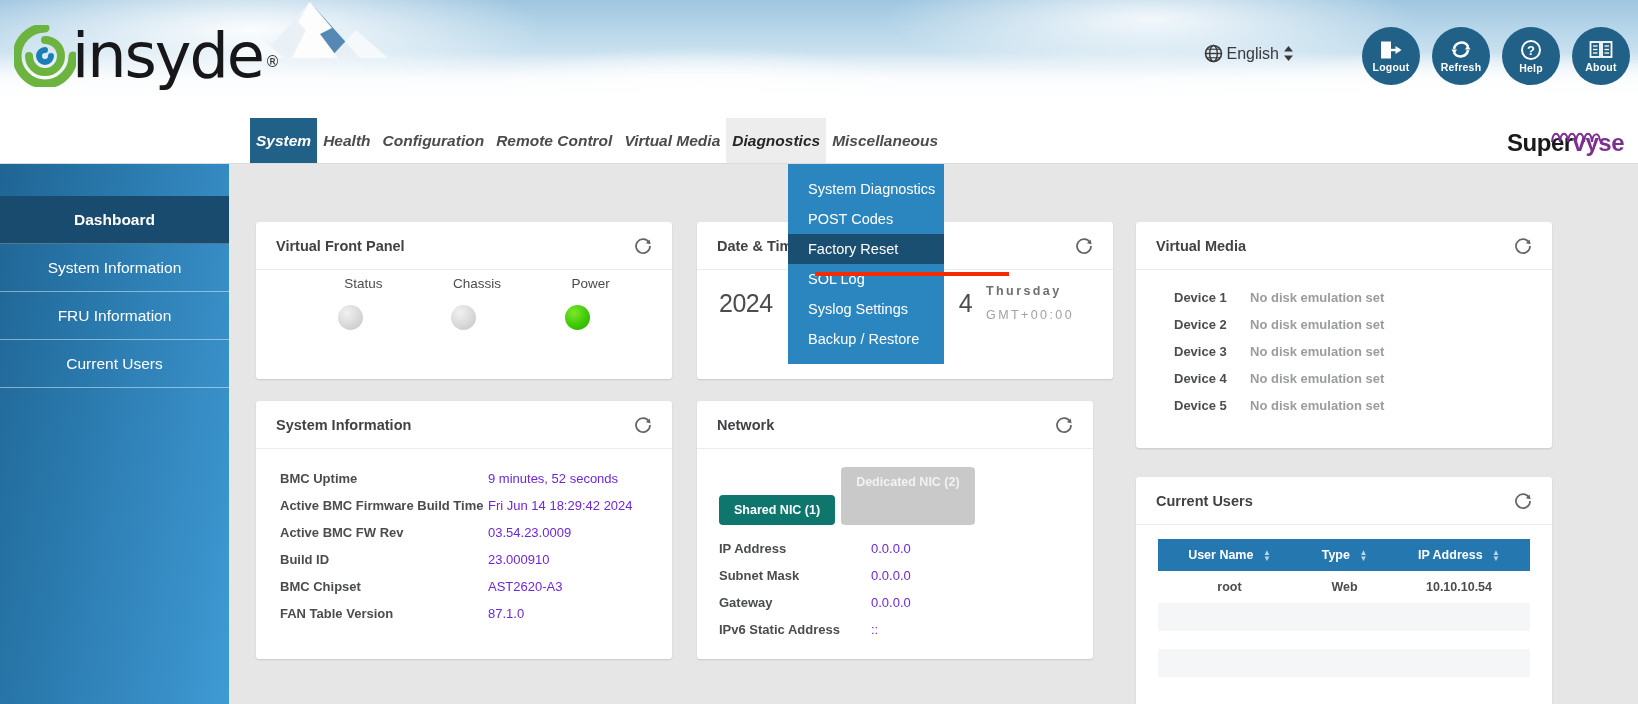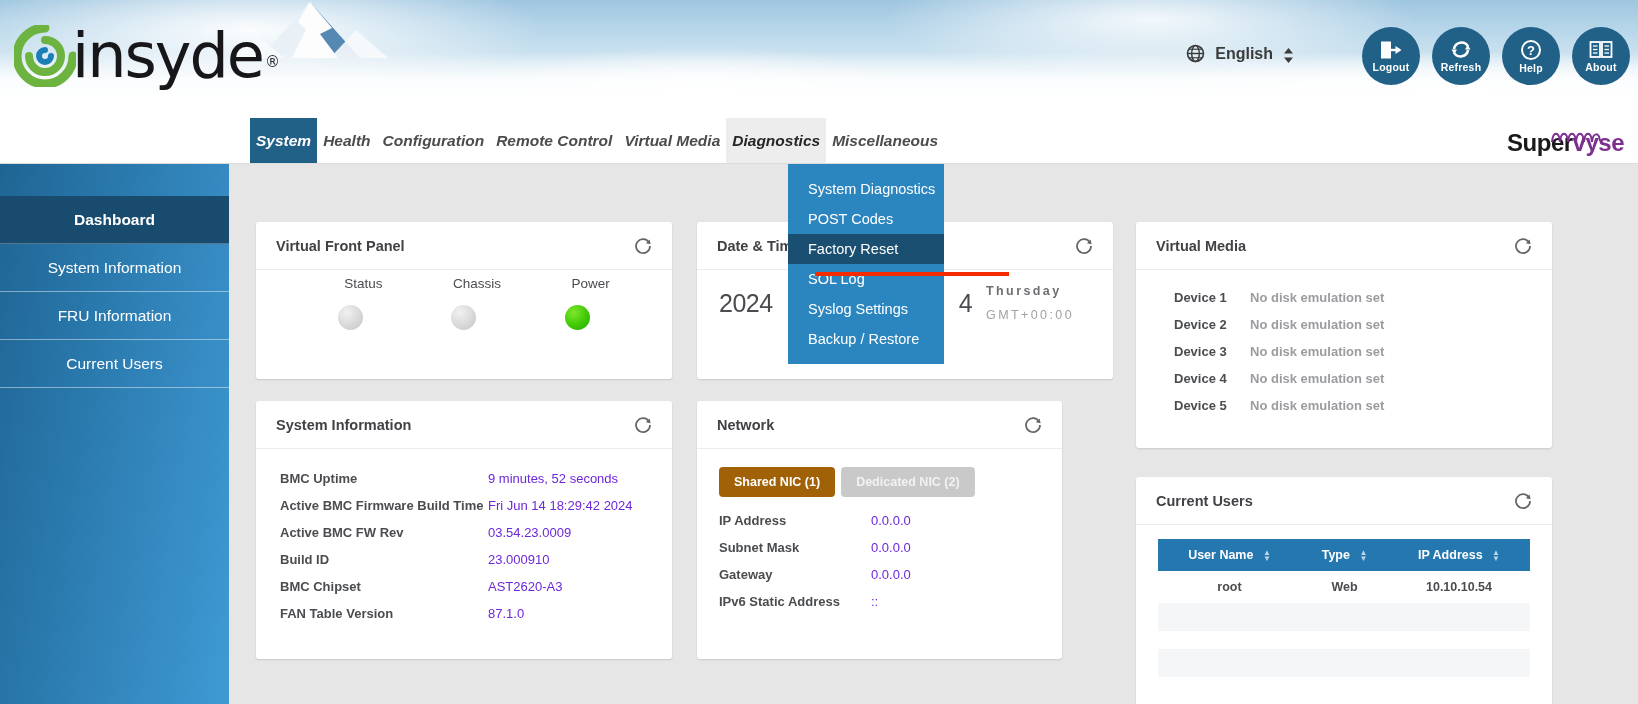--- a/index.html
+++ b/index.html
@@ -40,22 +40,22 @@
     position: relative;
   }
   .logo-reg {
     position: absolute; right: -15px; top: 6px;
     font-size: 15px; color: #333;
   }
 
   
   .lang {
     position: absolute; right: 344px; top: 44px;
-    display: flex; align-items: flex-end; gap: 10px;
-    font-size: 16px; font-weight: bold; color: #3a3a3a;
+    display: flex; align-items: center; gap: 4px;
+    font-size: 16px; font-weight: normal; color: #3a3a3a;
   }
   .lang .globe { width: 19px; height: 19px; display:block; }
 
   
   .hdr-btns { position: absolute; right: 8px; top: 27px; display: flex; gap: 12px; }
   .hdr-btn {
     width: 58px; height: 58px; border-radius: 50%;
     background: #216087; color: #fff;
     display: flex; flex-direction: column; align-items: center; justify-content: center;
     cursor: pointer; gap: 1px;
@@ -142,21 +142,21 @@
   .vm .kv-k { width: 76px; }
   .vm .kv-v { color: #9a9c9f; font-weight: bold; }
   .vm .kv-k { font-weight: bold; color: #4a4c4f; }
 
   
   .nic-row { display: flex; gap: 6px; padding: 4px 0 10px 0; }
   .nic-btn {
     padding: 8px 15px; border-radius: 4px; font-size: 12.5px; font-weight: bold;
     cursor: pointer;
   }
-  .nic-btn.on { background: #a16207; color: #fff; }
+  .nic-btn.on { background: #0f766e; color: #fff; margin-top: 28px; }
   .nic-btn.off { background: #c9c9c9; color: #f2f2f2; }
 
   
   .utable { width: 100%; border-collapse: collapse; }
   .utable thead th {
     background: #2577b0; color: #fff; font-size: 12.5px; font-weight: bold;
     padding: 9px 6px; cursor: pointer; white-space: nowrap;
   }
   .sortarrow { display: inline-block; margin-left: 6px; line-height: .7; vertical-align: middle; }
   .sortarrow span { display: block; font-size: 8px; color: #b9d6ea; }
@@ -395,21 +395,21 @@
         <span class="kv-k">BMC Chipset</span>
         <span class="kv-v">AST2620-A3</span>
       </div>
       <div class="kv">
         <span class="kv-k">FAN Table Version</span>
         <span class="kv-v">87.1.0</span>
       </div>
     </div>
   </div>
 
-  <div class="card net" style="left:468px; top:237px; width:365px; height:258px;">
+  <div class="card net" style="left:468px; top:237px; width:396px; height:258px;">
     <div class="card-head">
       <span class="card-title">Network</span>
       <svg class="refresh-icon" viewBox="0 0 18 18">
         <path d="M15 5.5 A7 7 0 1 0 16 9" fill="none" stroke="#636568" stroke-width="1.7"></path>
         <polygon points="15.6,2.5 16.6,7.3 11.9,6.2" fill="#636568"></polygon>
       </svg>
     </div>
     <div class="card-body" style="padding-left:22px; padding-top:14px;">
       <div class="nic-row">
         <div class="nic-btn on">Shared NIC (1)</div>

